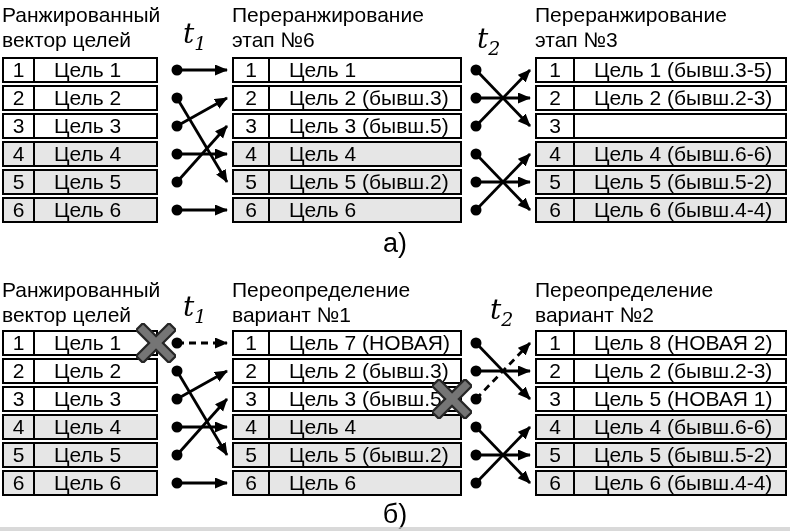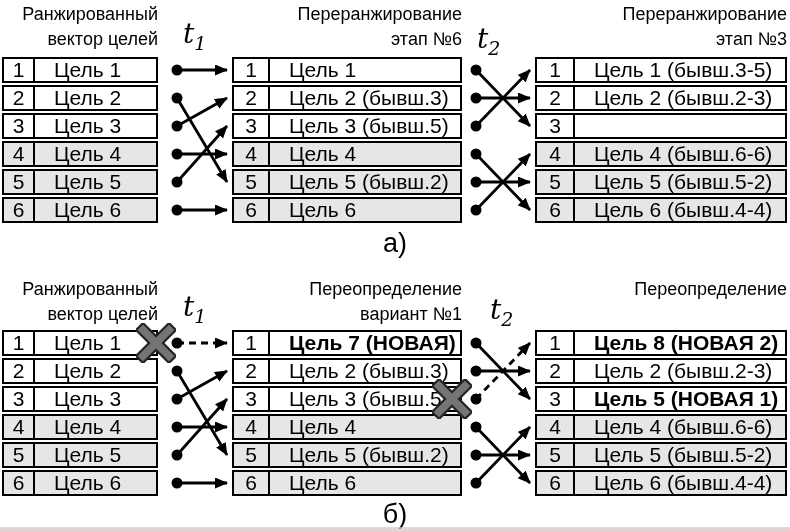--- a/index.html
+++ b/index.html
@@ -1,32 +1,32 @@
 <!DOCTYPE html>
 <html style="--shaded: #e6e6e6;"><head>
 <meta charset="utf-8">
 <style>
   html,body{margin:0;padding:0;background:#fff}
   .stage{
     position:relative;width:790px;height:531px;background:#ffffff;
     font-family:"Liberation Sans",sans-serif;color:#000;overflow:hidden;
   }
   
-  .hdr{position:absolute;font-size:18px;line-height:25px;text-align:right;white-space:nowrap}
+  .hdr{position:absolute;font-size:21px;line-height:25px;text-align:left;white-space:nowrap}
   .c0{left:2px;width:156px}
   .c1{left:232px;width:230px}
   .c2{left:535px;width:252px}
   .ha1{top:2px}.ha2{top:27px}
   .hb1{top:277px}.hb2{top:302px}
   
   .tbl{position:absolute}
   .trow{box-sizing:border-box;height:26px;margin-bottom:2px;border:2px solid #000;
         background:#fff;display:flex;align-items:stretch;font-size:21px}
   .trow.shaded{background:var(--shaded,#e6e6e6)}
-  .trow.bold .lbl{font-weight:700}
+  .trow.bold .lbl{font-weight:400}
   .rank{box-sizing:border-box;border-right:2px solid #000;display:flex;
         align-items:center;justify-content:center;flex:0 0 auto}
   .lbl{display:flex;align-items:center;padding-left:19px;white-space:nowrap;overflow:hidden}
   
   .tlabel{position:absolute;font-family:"DejaVu Serif",serif;font-style:italic;
           font-size:28px;line-height:1}
   .tsub{font-size:19px;font-style:italic;vertical-align:-7px}
   .tl-a1{left:183px;top:20px}
   .tl-a2{left:477px;top:25px}
   .tl-b1{left:183px;top:293px}
@@ -48,20 +48,21 @@
   <div class="hdr c1 ha1">Переранжирование</div>
   <div class="hdr c1 ha2">этап №6</div>
   <div class="hdr c2 ha1">Переранжирование</div>
   <div class="hdr c2 ha2">этап №3</div>
 
   <div class="hdr c0 hb1">Ранжированный</div>
   <div class="hdr c0 hb2">вектор целей</div>
   <div class="hdr c1 hb1">Переопределение</div>
   <div class="hdr c1 hb2">вариант №1</div>
   <div class="hdr c2 hb1">Переопределение</div>
+  <div class="hdr c2 hb2">вариант №2</div>
 
   <div class="tlabel tl-a1"><span>t</span><span class="tsub">1</span></div>
   <div class="tlabel tl-a2"><span>t</span><span class="tsub">2</span></div>
   <div class="tlabel tl-b1"><span>t</span><span class="tsub">1</span></div>
   <div class="tlabel tl-b2"><span>t</span><span class="tsub">2</span></div>
 
   <div class="tbl" style="left: 2px; top: 57px; width: 156px;">
       <div class="trow">
         <div class="rank" style="width: 31px;">1</div>
         <div class="lbl">Цель 1</div>

